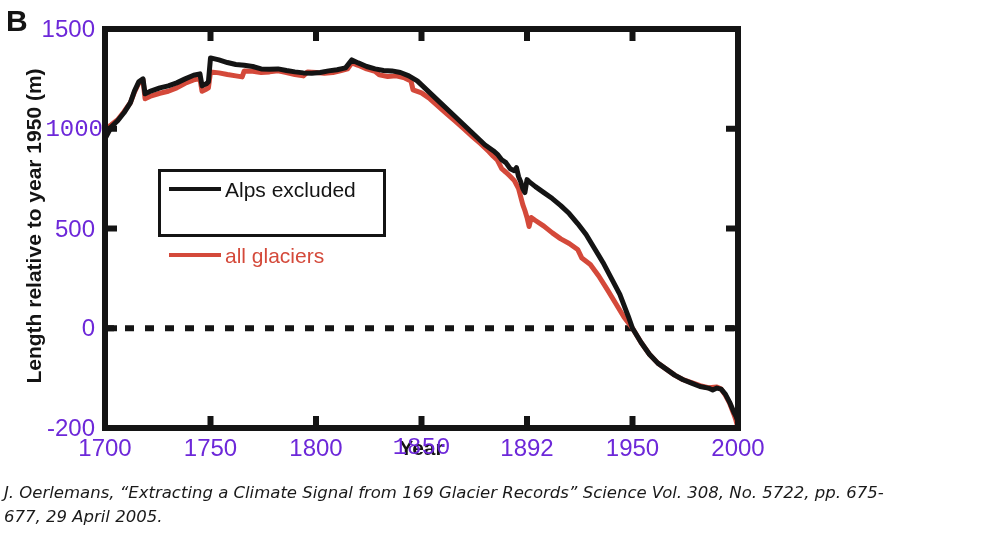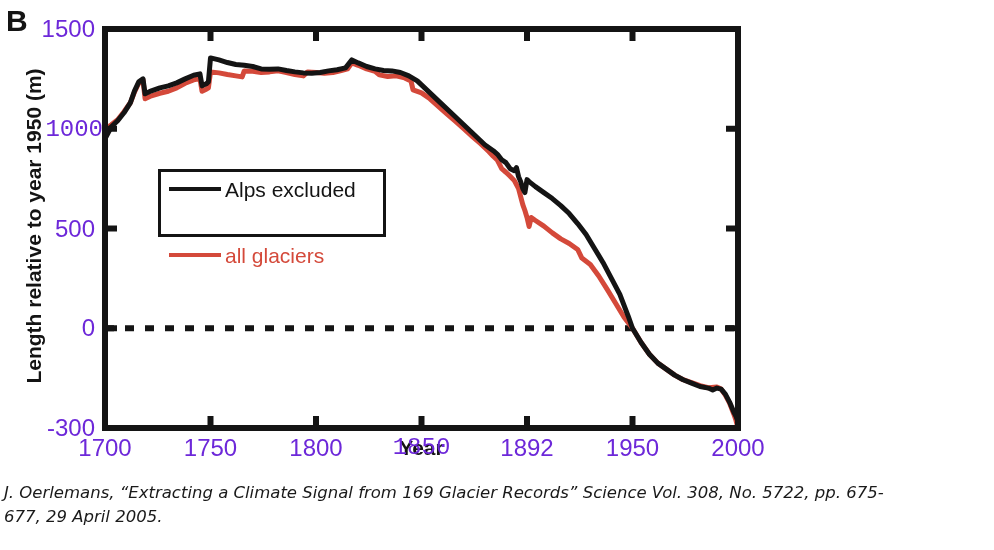--- a/index.html
+++ b/index.html
@@ -155,21 +155,21 @@
       <path id="plot-frame" d="M 105 29 L 738 29 L 738 428 L 105 428 Z" fill="none" stroke="#141414" stroke-width="6"></path>
     </g>
   </svg>
 
   <div class="panel-label">B</div>
 
   <div class="y-axis-title">Length relative to year 1950 (m)</div>
   <div class="x-axis-title">Year</div>
 
   <div id="ytick-labels">
-      <div class="tick-label ytick-label" style="top: 428px; left: 0px; width: 95px;">-300</div>
+      <div class="tick-label ytick-label" style="top: 428px; left: 0px; width: 95px;">-200</div>
       <div class="tick-label ytick-label" style="top: 328.25px; left: 0px; width: 95px;">0</div>
       <div class="tick-label ytick-label" style="top: 228.5px; left: 0px; width: 95px;">500</div>
       <div class="tick-label ytick-label" style="top: 128.75px; left: 8px; width: 95px; font-family: Liberation Mono, monospace;">1000</div>
       <div class="tick-label ytick-label" style="top: 29px; left: 0px; width: 95px;">1500</div>
     </div>
   <div id="xtick-labels">
       <div class="tick-label xtick-label" style="left: 105px; top: 434px;">1700</div>
       <div class="tick-label xtick-label" style="left: 210.5px; top: 434px;">1750</div>
       <div class="tick-label xtick-label" style="left: 316px; top: 434px;">1800</div>
       <div class="tick-label xtick-label" style="left: 421.5px; top: 434px; font-family: Liberation Mono, monospace;">1850</div>

